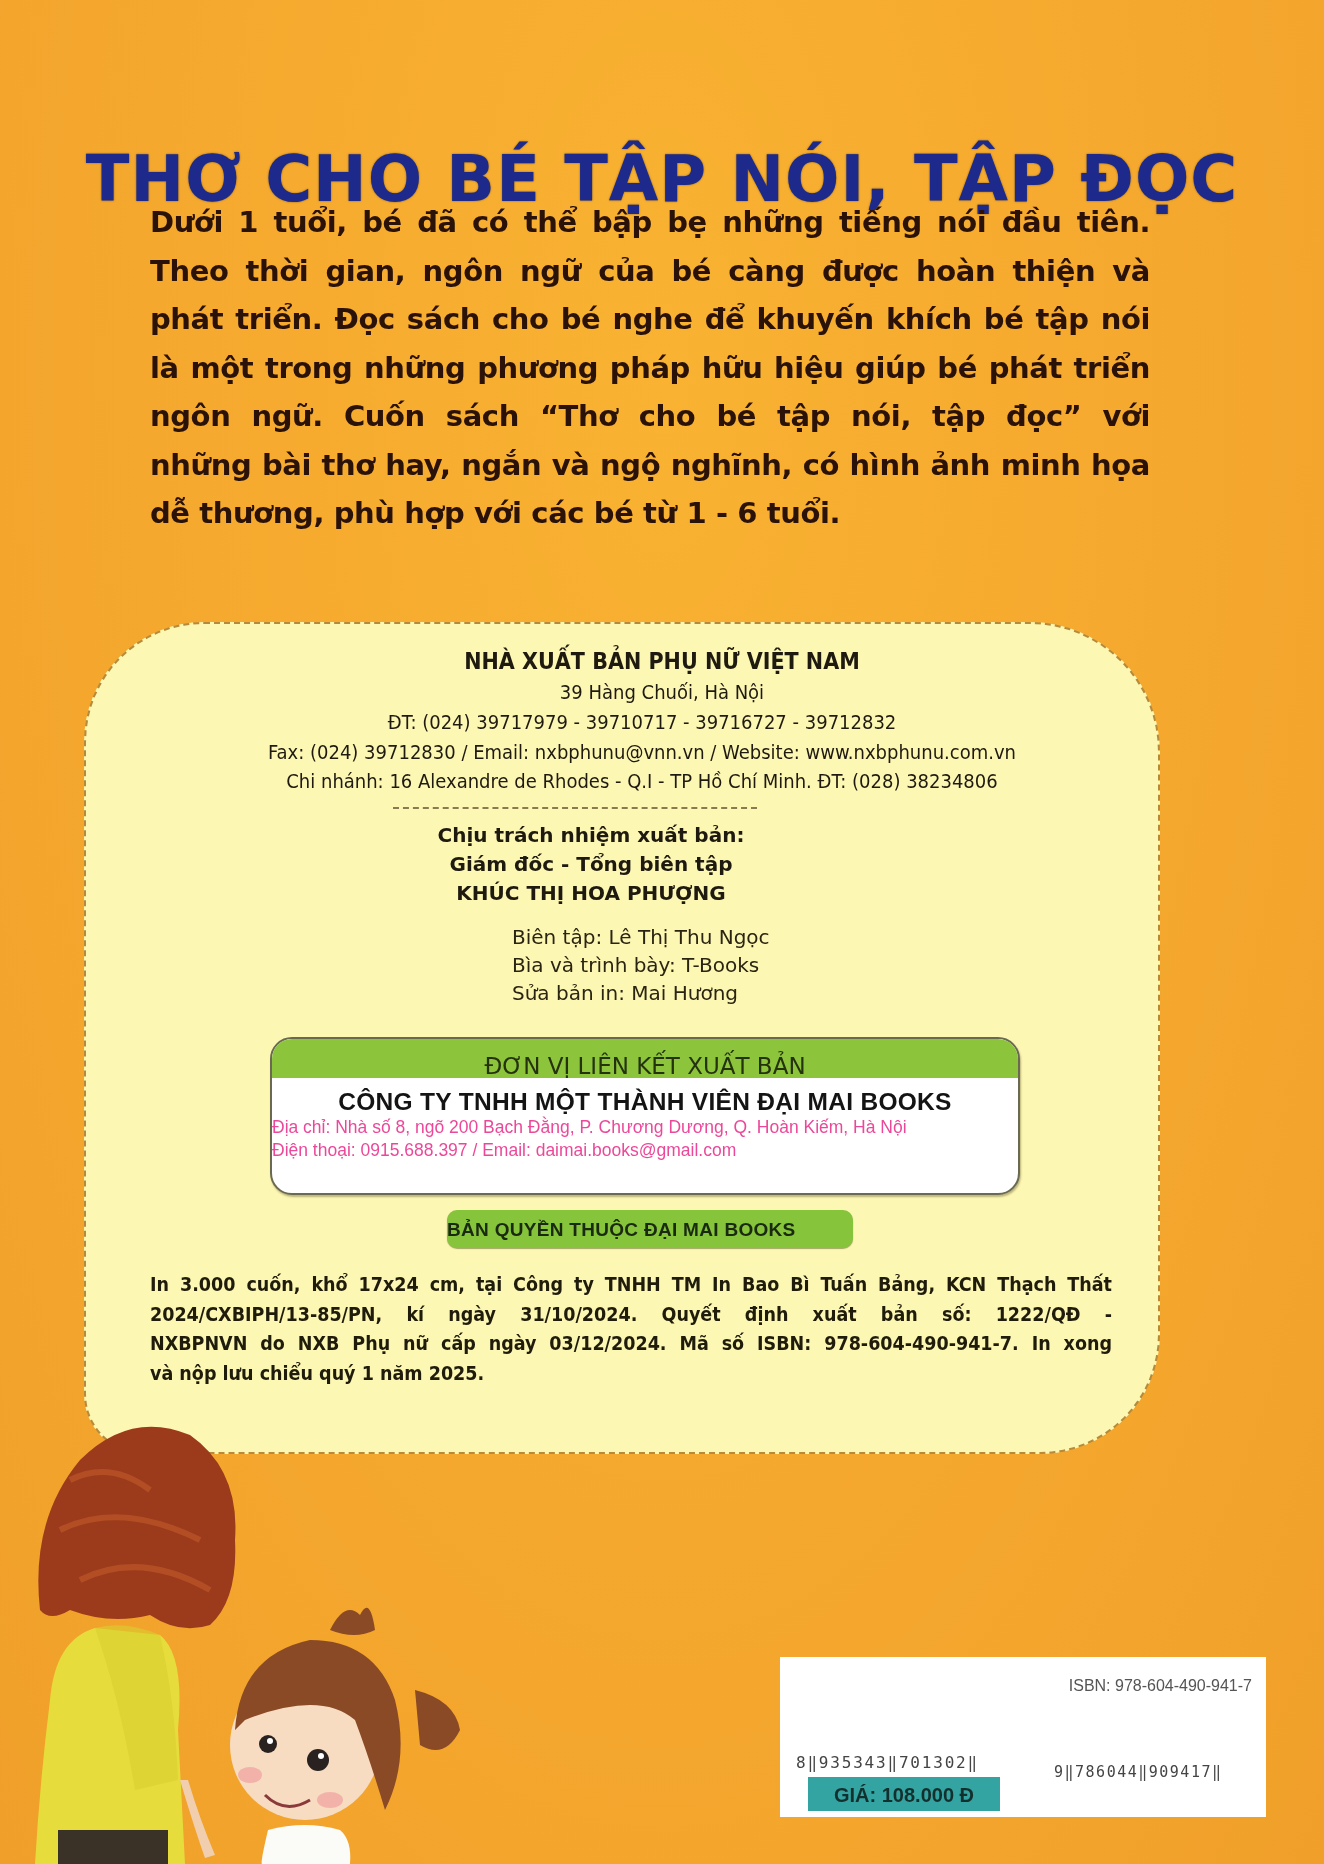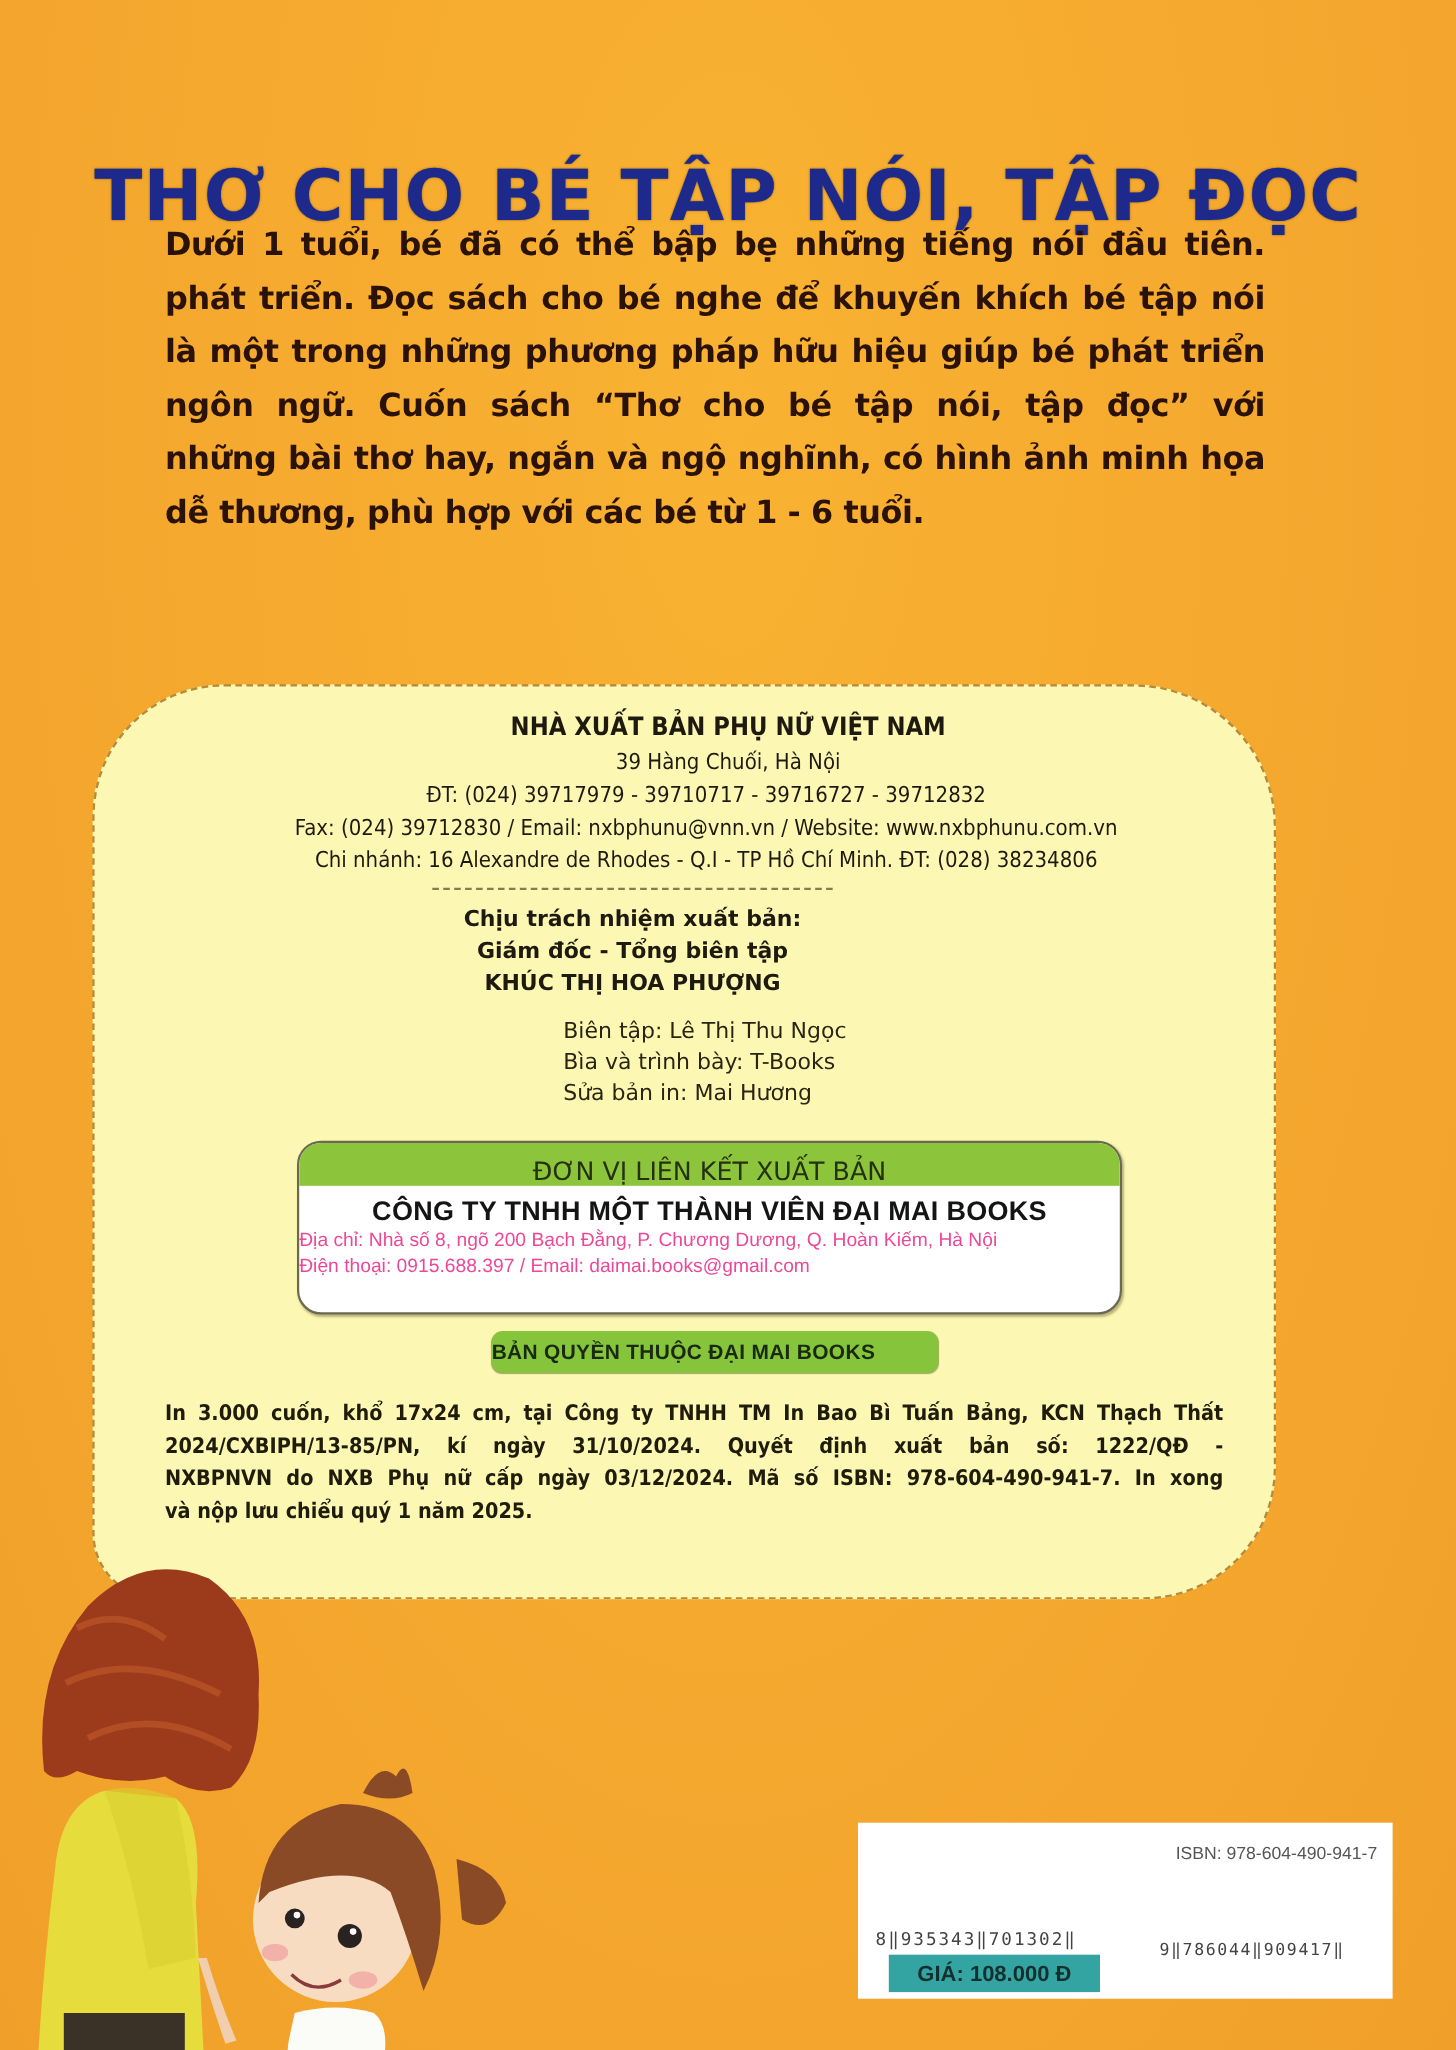--- a/index.html
+++ b/index.html
@@ -33,21 +33,21 @@
     border-radius: 120px 130px 120px 60px;
     border: 2px dashed #b58a3a;
     box-sizing: border-box;
   }
   .pub { position: absolute; left: 0; width: 1324px; text-align: center; color: #1f1a10;
     font-family: "DejaVu Sans Condensed", "DejaVu Sans", sans-serif; }
   .pub-name { top: 648px; font-size: 23px; font-weight: bold; }
   .pub-line { font-size: 20px; }
   .divider { position: absolute; left: 393px; top: 807px; width: 364px; border-top: 2px dashed #8a7a50; }
   .resp { position: absolute; left: 0; width: 1150px; text-align: center; color: #1f1a10;
-    font-family: "DejaVu Sans", sans-serif; font-size: 20px; font-weight: bold; }
+    font-family: "DejaVu Sans", sans-serif; font-size: 20px; font-weight: bold; padding-left: 16px; }
   .staff { position: absolute; left: 512px; color: #2a2412; font-size: 20px;
     font-family: "DejaVu Sans", sans-serif; }
 
   .green-box {
     position: absolute; left: 270px; top: 1037px; width: 746px; height: 154px;
     border: 2px solid #6a6a52; border-radius: 22px; overflow: hidden; background: #fff;
     box-shadow: 1px 2px 2px rgba(90,80,40,0.4);
   }
   .green-head {
     height: 39px; background: #8cc43c; color: #24320e;
@@ -92,20 +92,21 @@
 </style>
 </head>
 <body>
 
 <div class="page">
 
   <h1 class="title">THƠ CHO BÉ TẬP NÓI, TẬP ĐỌC</h1>
 
   <div class="blurb">
     <span class="blurb-line">Dưới 1 tuổi, bé đã có thể bập bẹ những tiếng nói đầu tiên.</span>
+    <span class="blurb-line">Theo thời gian, ngôn ngữ của bé càng được hoàn thiện và</span>
     <span class="blurb-line">phát triển. Đọc sách cho bé nghe để khuyến khích bé tập nói</span>
     <span class="blurb-line">là một trong những phương pháp hữu hiệu giúp bé phát triển</span>
     <span class="blurb-line">ngôn ngữ. Cuốn sách “Thơ cho bé tập nói, tập đọc” với</span>
     <span class="blurb-line">những bài thơ hay, ngắn và ngộ nghĩnh, có hình ảnh minh họa</span>
     <span class="blurb-line last">dễ thương, phù hợp với các bé từ 1 - 6 tuổi.</span>
   </div>
 
   <div class="panel"></div>
 
   <div class="pub pub-name">NHÀ XUẤT BẢN PHỤ NỮ VIỆT NAM</div>

